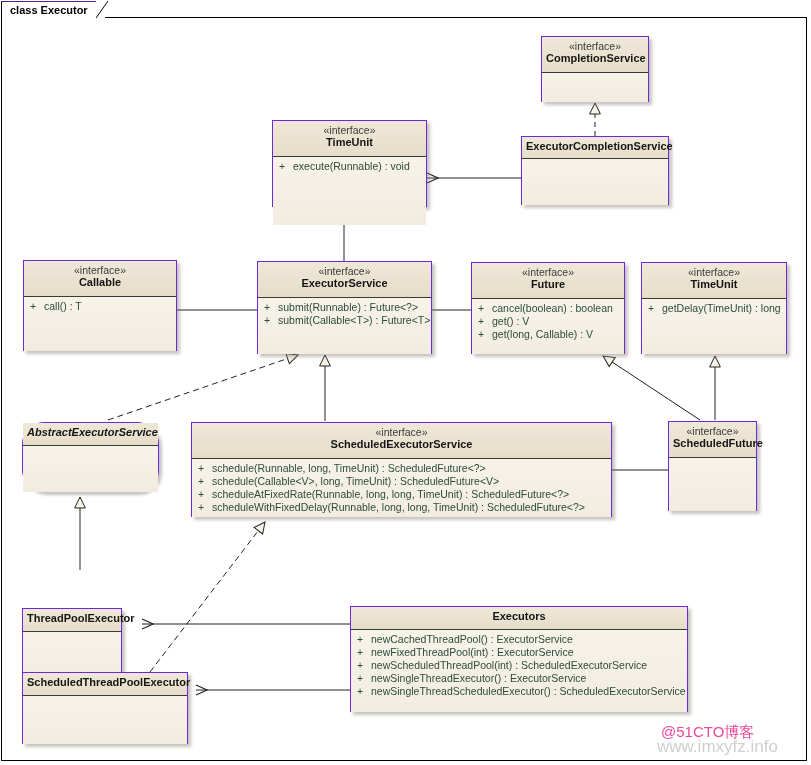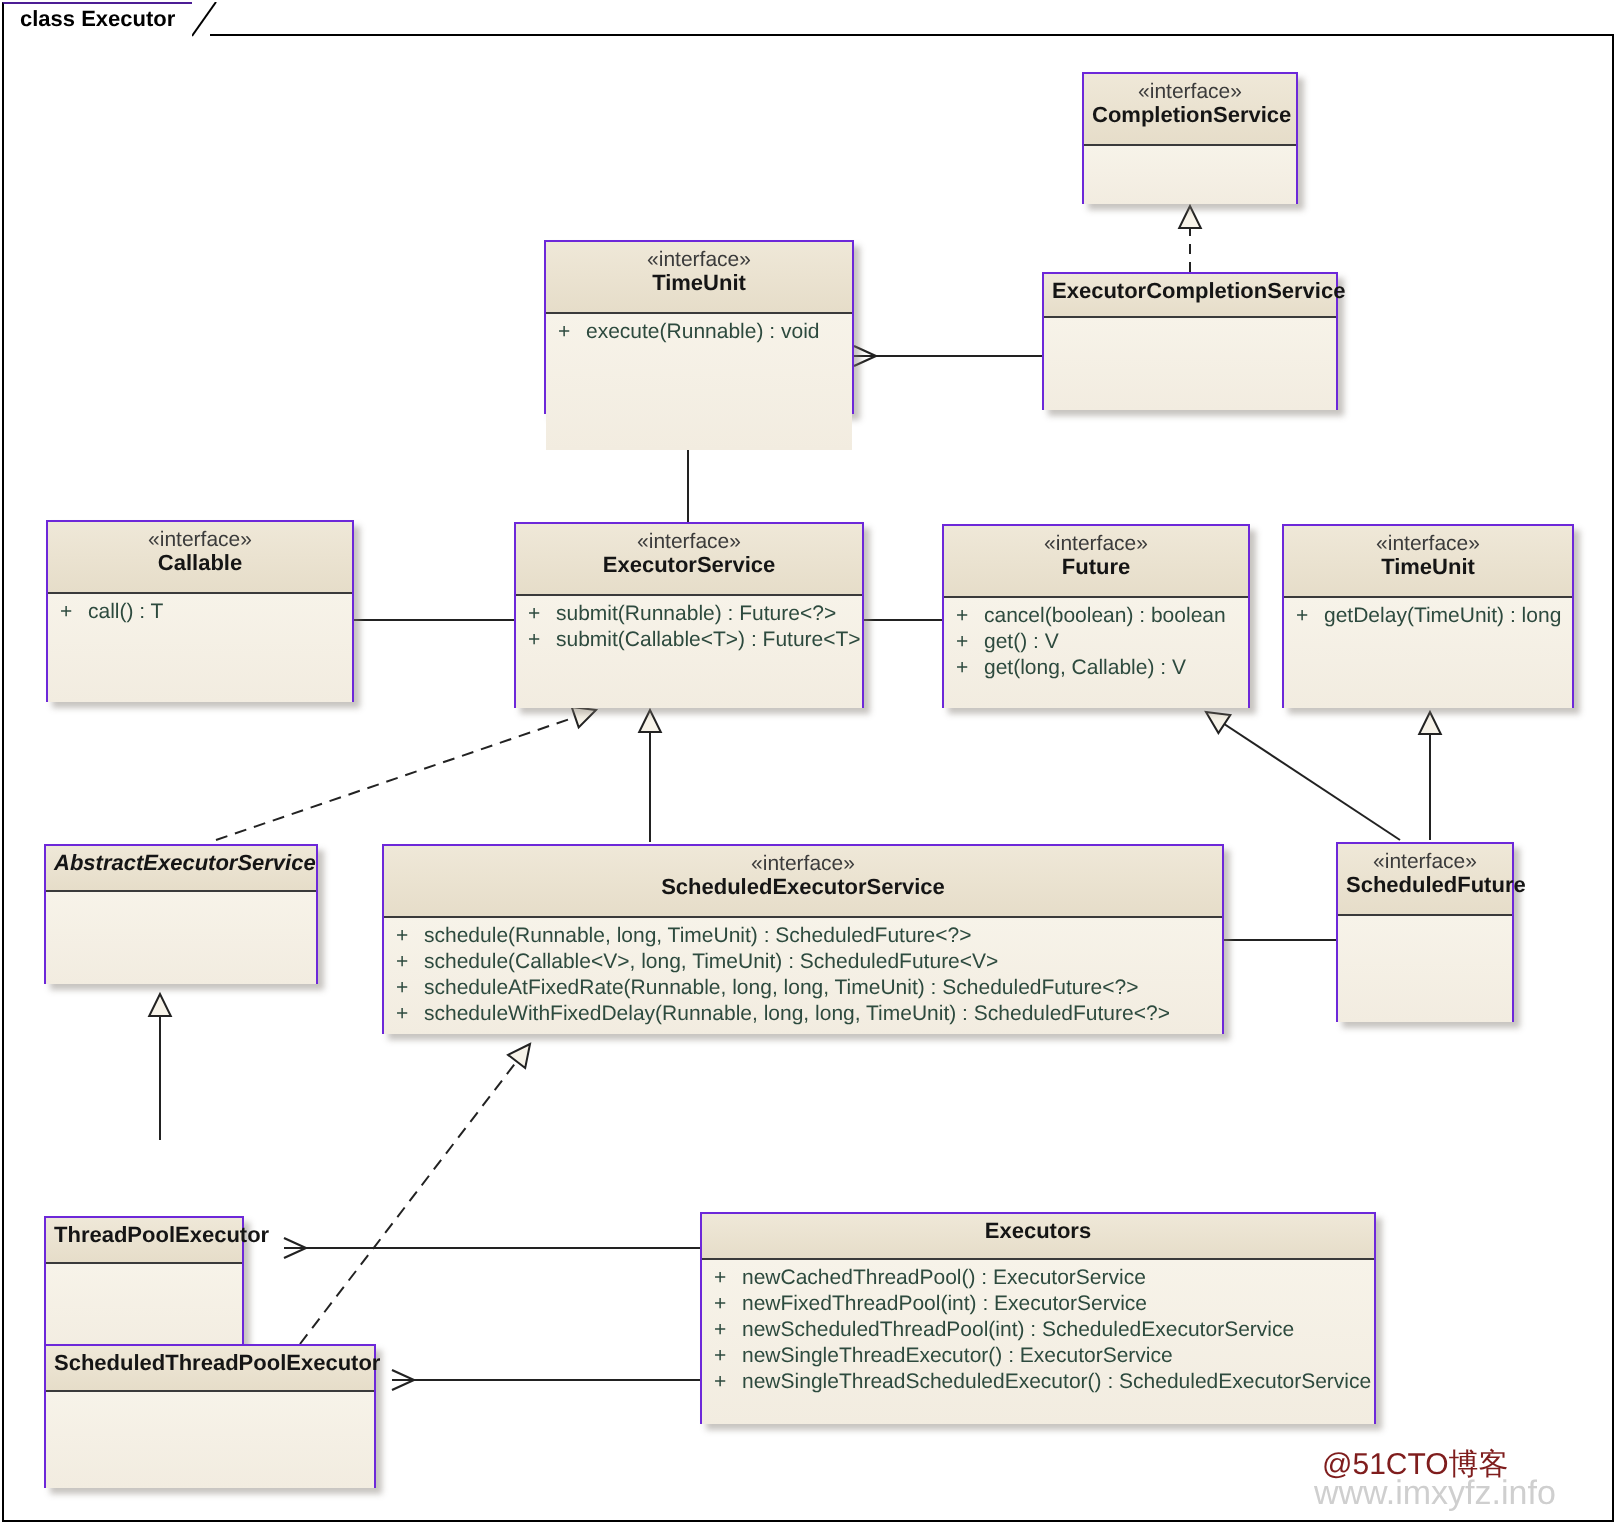--- a/index.html
+++ b/index.html
@@ -95,21 +95,21 @@
     color:#2d4a3e;
   }
   .hdr-left { text-align:left; padding-left:7px; }
 
   
   #wires { position:absolute; left:0; top:0; width:811px; height:765px; pointer-events:none; }
 
   
   .wm {
     position:absolute;
-    color:#7f1d1d;
+    color:#ec4899;
     white-space:nowrap;
     pointer-events:none;
   }
   #wm-cto { left:661px; top:723px; font-size:15px; }
   #wm-url { left:657px; top:737px; font-size:17px; color:#cfcfcf; }
 </style>
 </head>
 <body>
 
 <div id="canvas">
@@ -274,21 +274,21 @@
       <span class="stereo">«interface»</span>
       <span class="cname">TimeUnit</span>
     </div>
     <div class="body" style="height:55px;">
       <span class="member">
         <span class="vis">+</span><span>getDelay(TimeUnit) : long</span>
       </span>
     </div>
   </div>
 
-  <div class="uml" style="left:22px; top:422px; width:137px; height:70px;">
+  <div class="uml" style="left:22px; top:422px; width:137px; height:70px;border-radius:22px;">
     <div class="hdr hdr-left" style="height:23px;">
       <span class="cname abstract">AbstractExecutorService</span>
     </div>
     <div class="body" style="height:46px;"></div>
   </div>
 
   <div class="uml" style="left:191px; top:422px; width:421px; height:95px;">
     <div class="hdr" style="height:36px;">
       <span class="stereo">«interface»</span>
       <span class="cname">ScheduledExecutorService</span>

